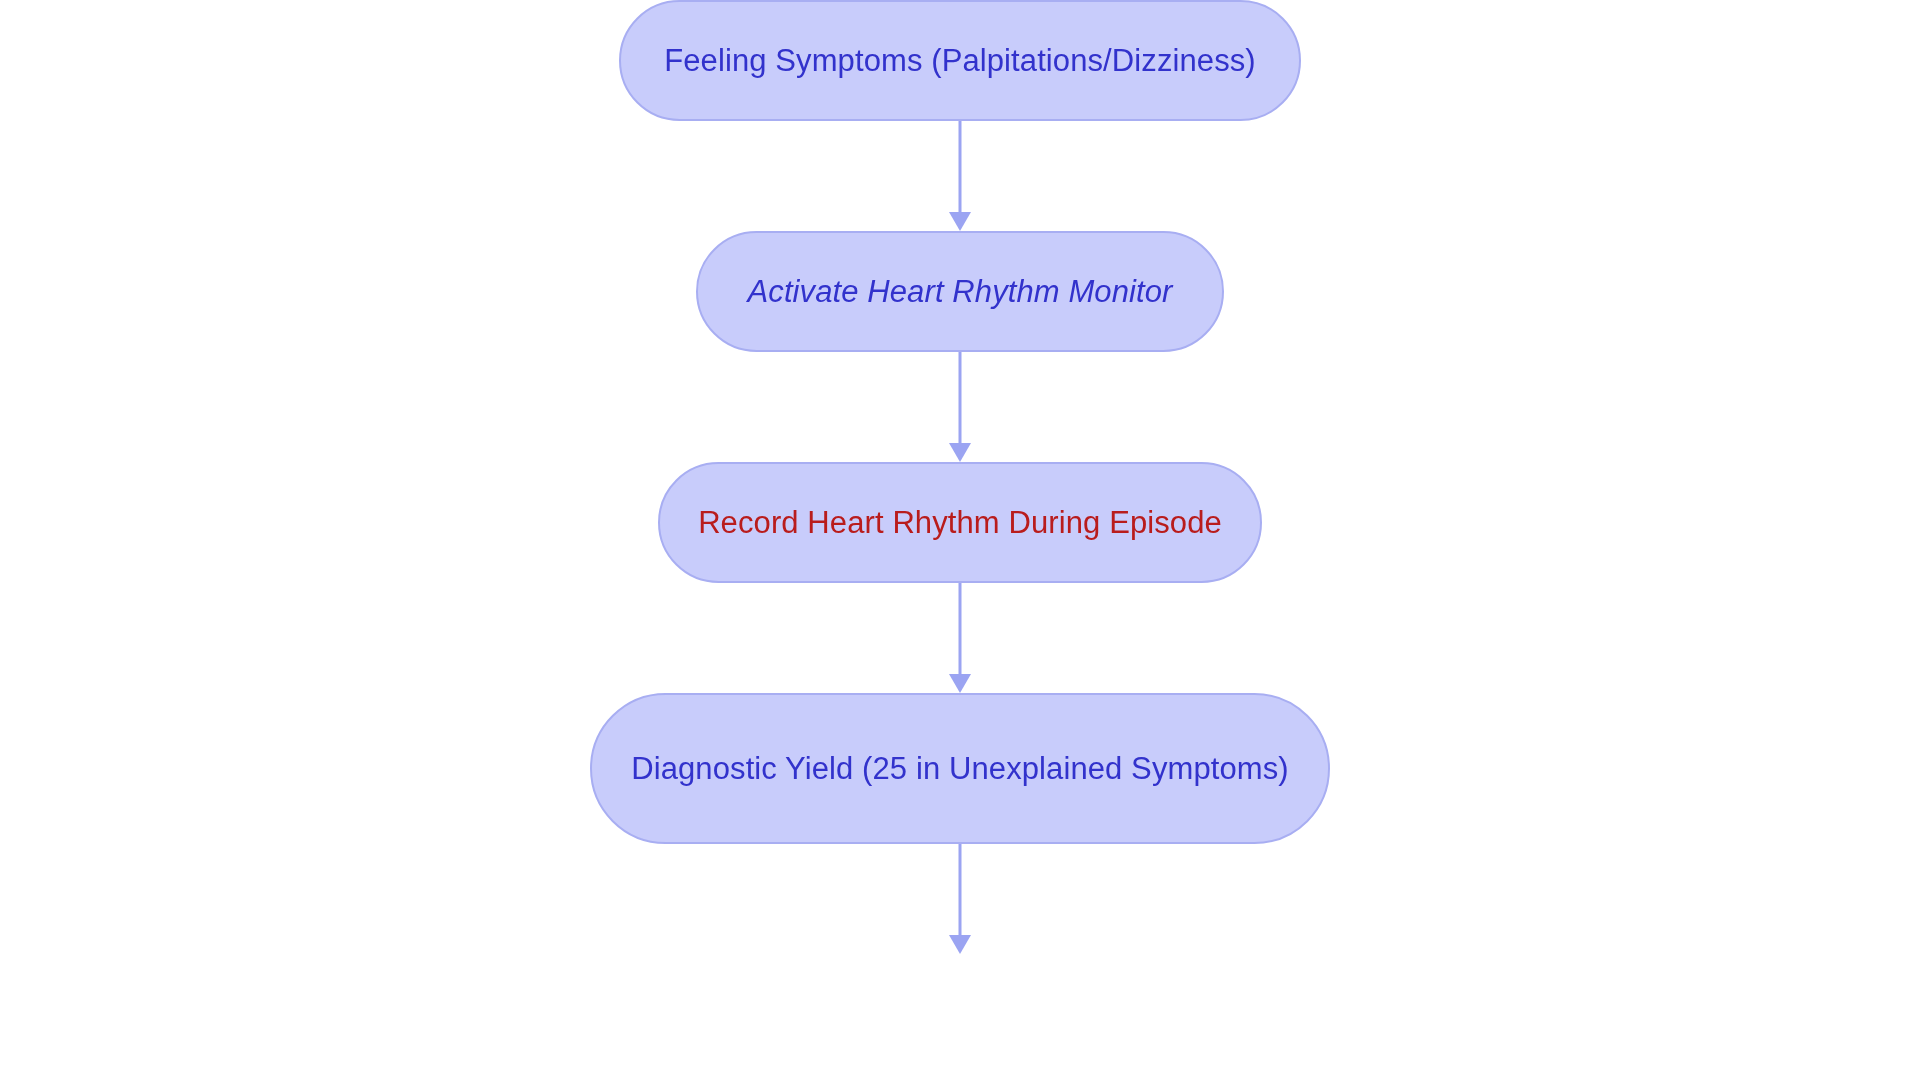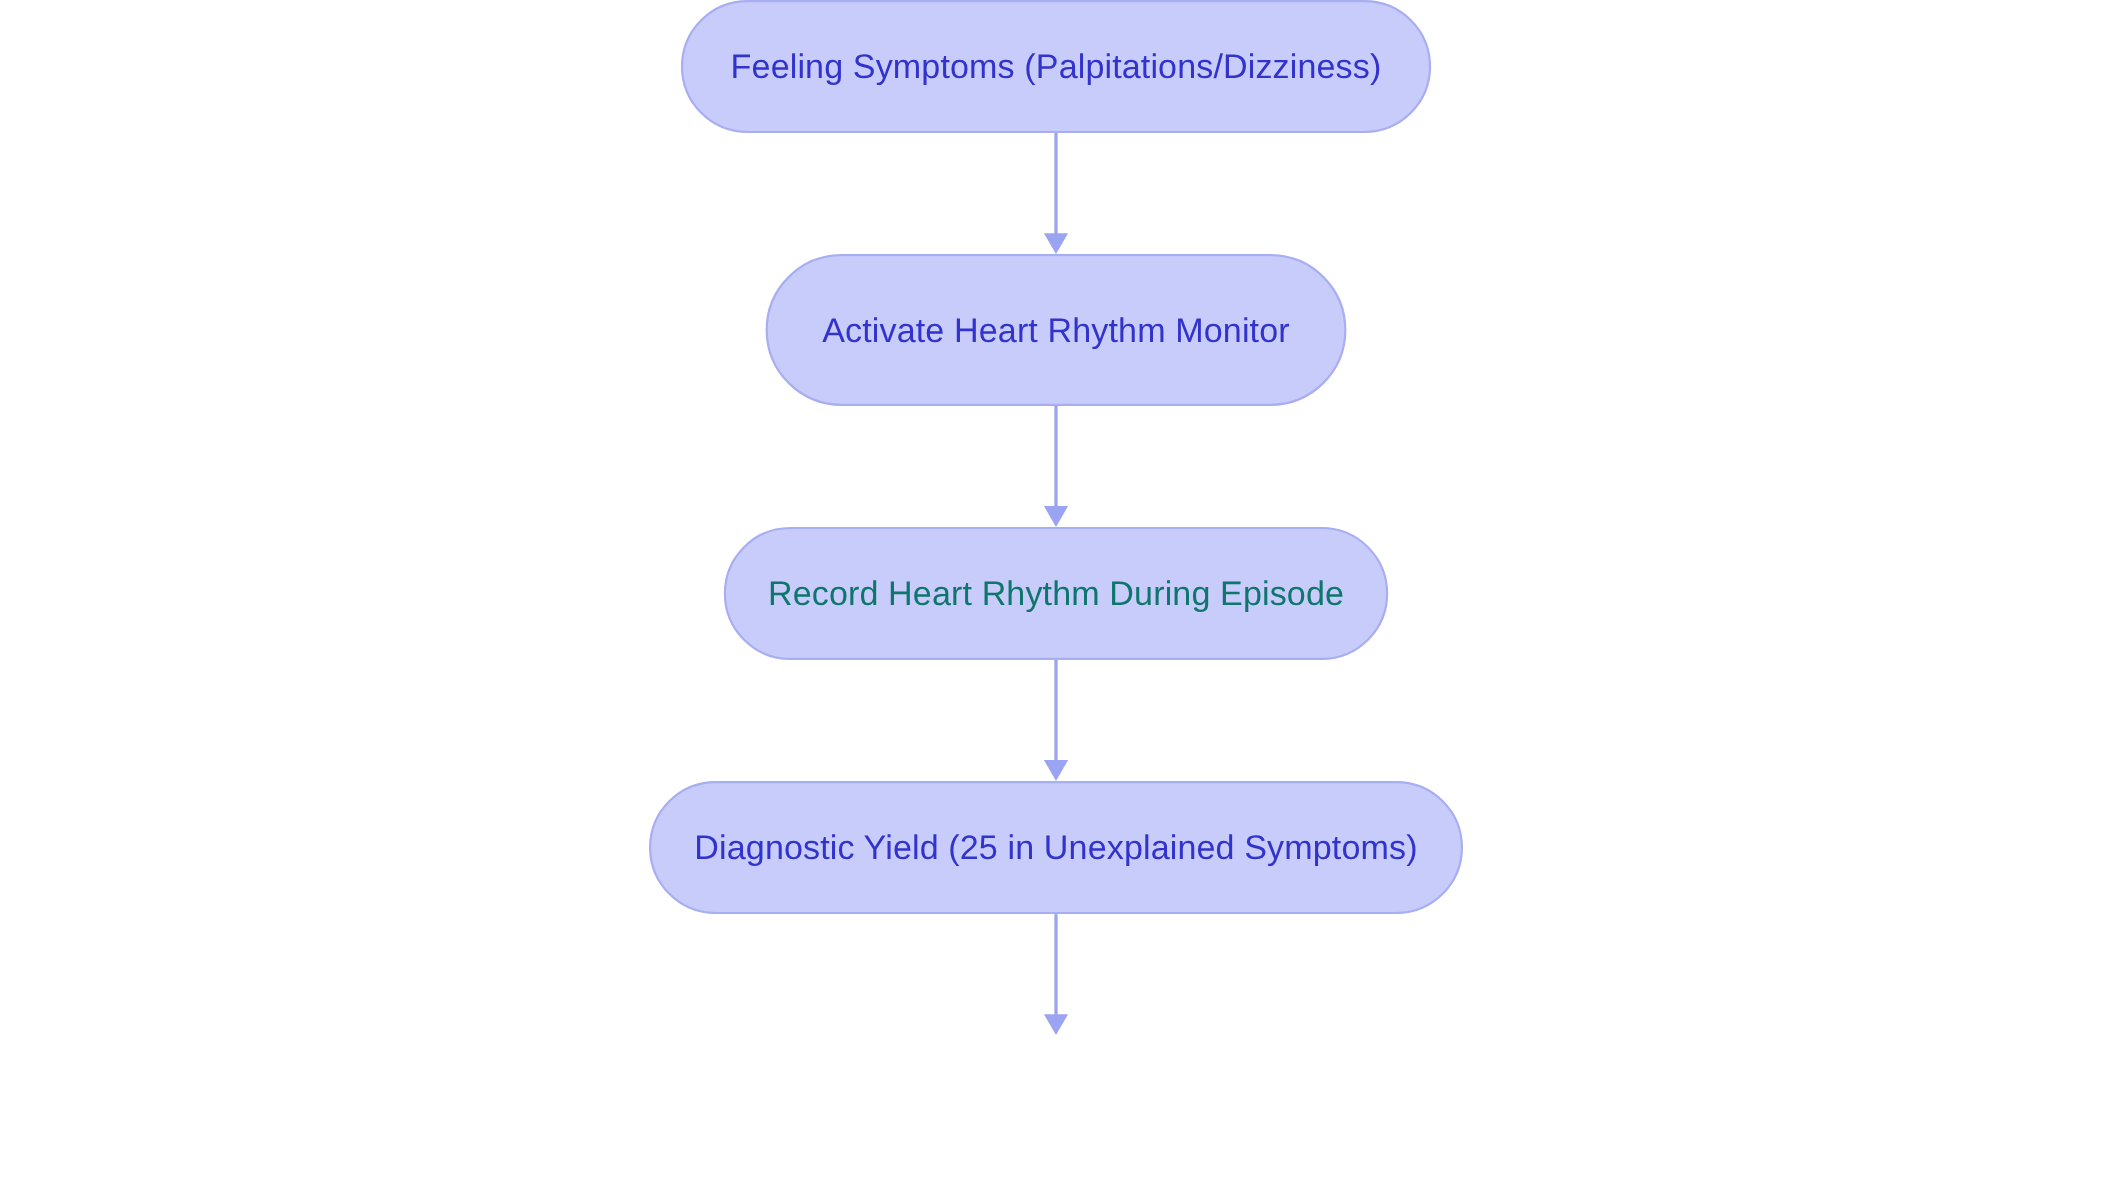--- a/index.html
+++ b/index.html
@@ -40,23 +40,23 @@
   .node-label {
     font-size: 31px;
     line-height: 1;
     letter-spacing: 0.1px;
     color: #3232cc;
     font-family: "Liberation Sans", sans-serif;
   }
 
   
   .node-1 { width: 682px; height: 121px; }
-  .node-2 { width: 528px; height: 138px; }
+  .node-2 { width: 528px; height: 121px; font-style: italic; }
   .node-3 { width: 604px; height: 121px; }
-  .node-4 { width: 740px; height: 121px; align-items: center; }
+  .node-4 { width: 740px; height: 151px; align-items: center; }
   .node-5 { width: 590px; height: 121px; }
 
   .connector {
     position: relative;
     width: 24px;
     height: 110px;
     display: flex;
     justify-content: center;
   }
   .connector .line {
@@ -97,21 +97,21 @@
   <div class="node node-2" style="background: rgb(200, 204, 251); border-color: rgb(168, 174, 242);">
     <span class="node-label" style="color: rgb(50, 50, 204);">Activate Heart Rhythm Monitor</span>
   </div>
 
   <div class="connector">
     <span class="line" style="background: rgb(155, 164, 242);"></span>
     <span class="head" style="border-top-color: rgb(155, 164, 242);"></span>
   </div>
 
   <div class="node node-3" style="background: rgb(200, 204, 251); border-color: rgb(168, 174, 242);">
-    <span class="node-label" style="color: #0f766e;">Record Heart Rhythm During Episode</span>
+    <span class="node-label" style="color: #b91c1c;">Record Heart Rhythm During Episode</span>
   </div>
 
   <div class="connector">
     <span class="line" style="background: rgb(155, 164, 242);"></span>
     <span class="head" style="border-top-color: rgb(155, 164, 242);"></span>
   </div>
 
   <div class="node node-4" style="background: rgb(200, 204, 251); border-color: rgb(168, 174, 242);">
     <span class="node-label" style="color: rgb(50, 50, 204);">Diagnostic Yield (25 in Unexplained Symptoms)</span>
   </div>

